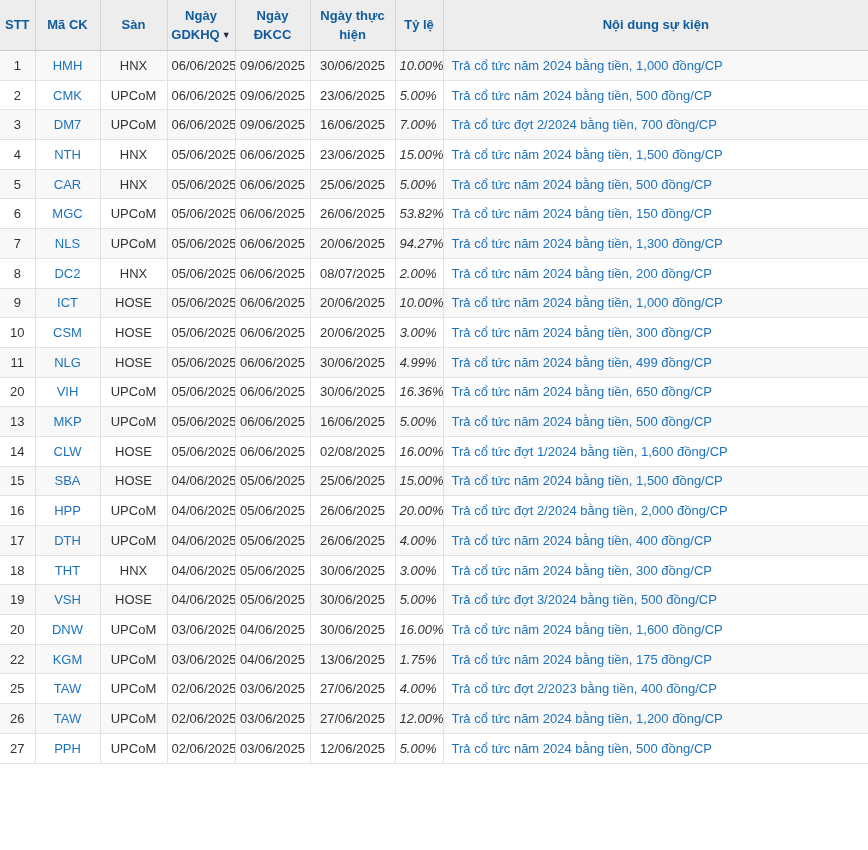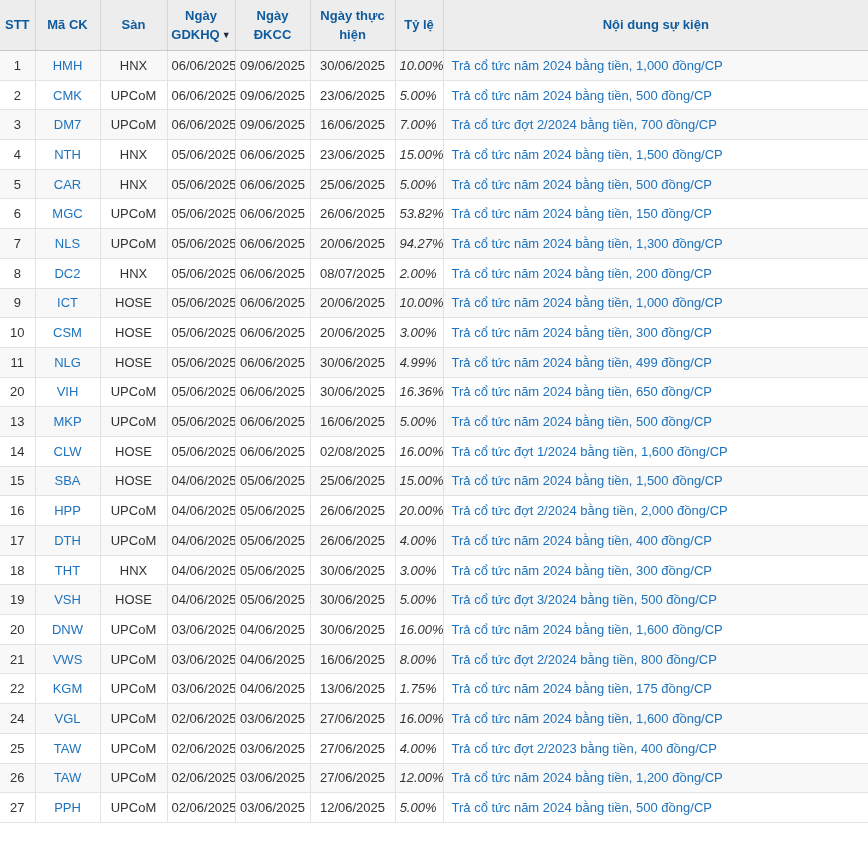--- a/index.html
+++ b/index.html
@@ -295,50 +295,30 @@
         <td class="col-stt">20</td>
         <td class="col-ticker"><a class="link">DNW</a></td>
         <td class="col-san">UPCoM</td>
         <td class="col-gdkhq">03/06/2025</td>
         <td class="col-dkcc">04/06/2025</td>
         <td class="col-thuchien">30/06/2025</td>
         <td class="col-tyle">16.00%</td>
         <td class="col-content"><a class="link">Trả cổ tức năm 2024 bằng tiền, 1,600 đồng/CP</a></td>
       </tr>
       <tr>
-        <td class="col-stt">21</td>
-        <td class="col-ticker"><a class="link">VWS</a></td>
-        <td class="col-san">UPCoM</td>
-        <td class="col-gdkhq">03/06/2025</td>
-        <td class="col-dkcc">04/06/2025</td>
-        <td class="col-thuchien">16/06/2025</td>
-        <td class="col-tyle">8.00%</td>
-        <td class="col-content"><a class="link">Trả cổ tức đợt 2/2024 bằng tiền, 800 đồng/CP</a></td>
-      </tr>
-      <tr>
         <td class="col-stt">22</td>
         <td class="col-ticker"><a class="link">KGM</a></td>
         <td class="col-san">UPCoM</td>
         <td class="col-gdkhq">03/06/2025</td>
         <td class="col-dkcc">04/06/2025</td>
         <td class="col-thuchien">13/06/2025</td>
         <td class="col-tyle">1.75%</td>
         <td class="col-content"><a class="link">Trả cổ tức năm 2024 bằng tiền, 175 đồng/CP</a></td>
       </tr>
       <tr>
-        <td class="col-stt">24</td>
-        <td class="col-ticker"><a class="link">VGL</a></td>
-        <td class="col-san">UPCoM</td>
-        <td class="col-gdkhq">02/06/2025</td>
-        <td class="col-dkcc">03/06/2025</td>
-        <td class="col-thuchien">27/06/2025</td>
-        <td class="col-tyle">16.00%</td>
-        <td class="col-content"><a class="link">Trả cổ tức năm 2024 bằng tiền, 1,600 đồng/CP</a></td>
-      </tr>
-      <tr>
         <td class="col-stt">25</td>
         <td class="col-ticker"><a class="link">TAW</a></td>
         <td class="col-san">UPCoM</td>
         <td class="col-gdkhq">02/06/2025</td>
         <td class="col-dkcc">03/06/2025</td>
         <td class="col-thuchien">27/06/2025</td>
         <td class="col-tyle">4.00%</td>
         <td class="col-content"><a class="link">Trả cổ tức đợt 2/2023 bằng tiền, 400 đồng/CP</a></td>
       </tr>
       <tr>

